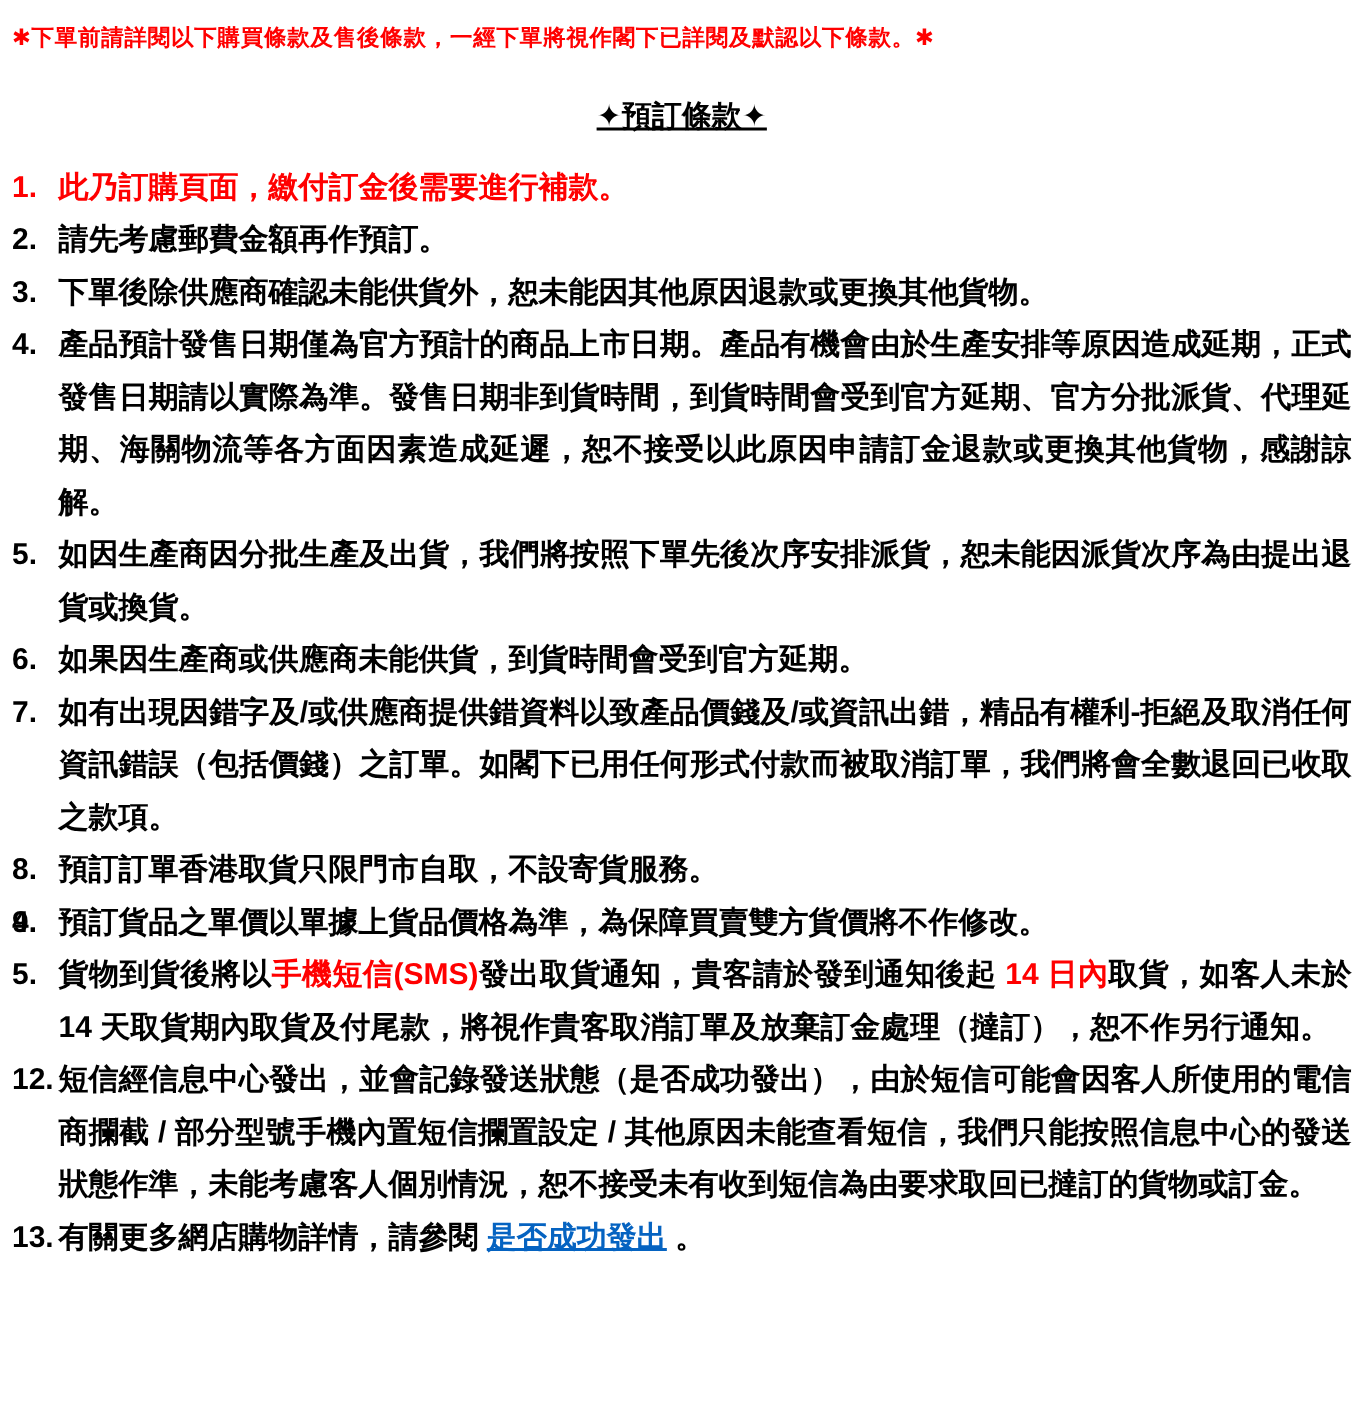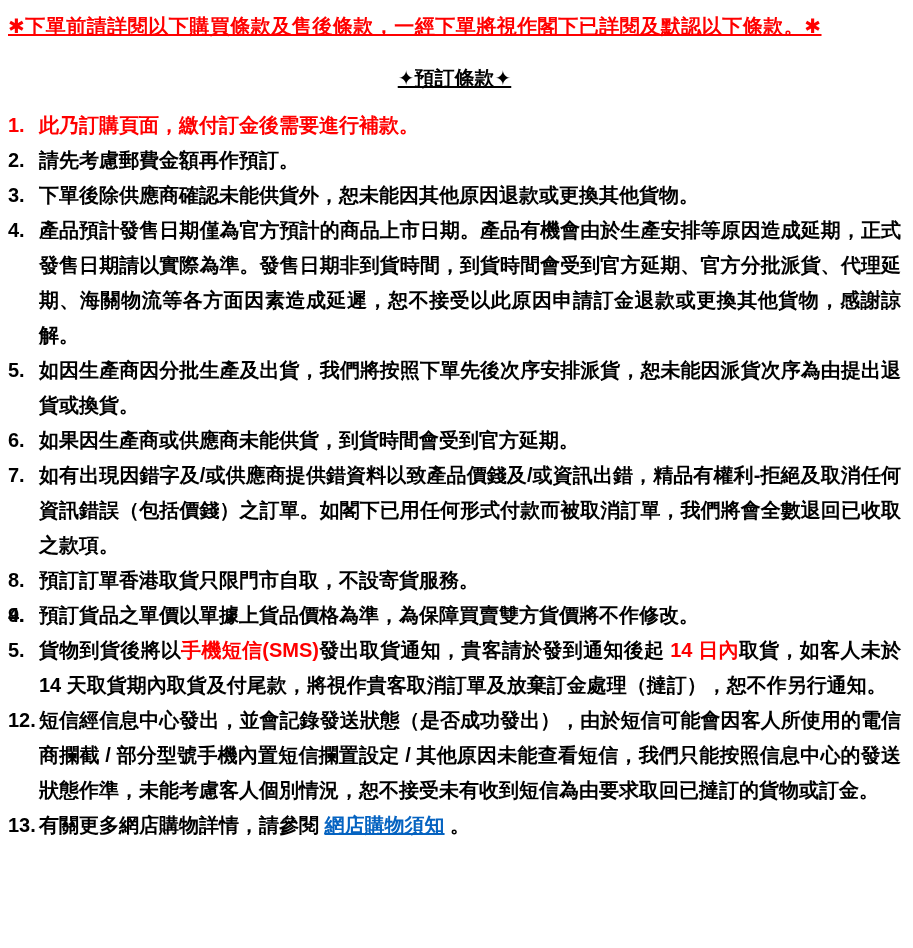--- a/index.html
+++ b/index.html
@@ -9,22 +9,21 @@
     box-sizing: border-box;
     background: var(--bg, #ffffff);
     color: var(--text, #000000);
     font-family: "Liberation Sans", "DejaVu Sans", sans-serif;
     font-weight: 700;
     padding: 10px 12px 0 8px;
     overflow: hidden;
   }
   .title {
     color: var(--red, #ff0000);
-    text-decoration: underline;
-    font-size: 20px;
+    font-size: 15px;
     line-height: 28px;
     margin: 2px 0 24px 0;
     letter-spacing: 0.5px;
   }
   .heading {
     color: var(--text, #000000);
     text-decoration: underline;
     font-size: 20px;
     line-height: 28px;
     margin: 0 0 16px 0;
@@ -68,15 +67,15 @@
       <div class="item"><span class="num">3.</span><span><span>下單後除供應商確認未能供貨外，恕未能因其他原因退款或更換其他貨物。</span></span></div>
       <div class="item"><span class="num">4.</span><span><span>產品預計發售日期僅為官方預計的商品上市日期。產品有機會由於生產安排等原因造成延期，正式發售日期請以實際為準。發售日期非到貨時間，到貨時間會受到官方延期、官方分批派貨、代理延期、海關物流等各方面因素造成延遲，恕不接受以此原因申請訂金退款或更換其他貨物，感謝諒解。</span></span></div>
       <div class="item"><span class="num">5.</span><span><span>如因生產商因分批生產及出貨，我們將按照下單先後次序安排派貨，恕未能因派貨次序為由提出退貨或換貨。</span></span></div>
       <div class="item"><span class="num">6.</span><span><span>如果因生產商或供應商未能供貨，到貨時間會受到官方延期。</span></span></div>
       <div class="item"><span class="num">7.</span><span><span>如有出現因錯字及/或供應商提供錯資料以致產品價錢及/或資訊出錯，精品有權利-拒絕及取消任何資訊錯誤（包括價錢）之訂單。如閣下已用任何形式付款而被取消訂單，我們將會全數退回已收取之款項。</span></span></div>
       <div class="item"><span class="num">8.</span><span><span>預訂訂單香港取貨只限門市自取，不設寄貨服務。</span></span></div>
       <div class="item"><span class="num">9.</span></div>
       <div class="item"><span class="num">4.</span><span><span>預訂貨品之單價以單據上貨品價格為準，為保障買賣雙方貨價將不作修改。</span></span></div>
       <div class="item"><span class="num">5.</span><span><span>貨物到貨後將以</span><span class="red-underline">手機短信(SMS)</span><span>發出取貨通知，貴客請於發到通知後起 </span><span class="red-underline">14 日內</span><span>取貨，如客人未於 14 天取貨期內取貨及付尾款，將視作貴客取消訂單及放棄訂金處理（撻訂），恕不作另行通知。</span></span></div>
       <div class="item"><span class="num">12.</span><span><span>短信經信息中心發出，並會記錄發送狀態（是否成功發出），由於短信可能會因客人所使用的電信商攔截 / 部分型號手機內置短信攔置設定 / 其他原因未能查看短信，我們只能按照信息中心的發送狀態作準，未能考慮客人個別情況，恕不接受未有收到短信為由要求取回已撻訂的貨物或訂金。</span></span></div>
-      <div class="item"><span class="num">13.</span><span><span>有關更多網店購物詳情，請參閱 </span><a class="link" href="#">網店購物須知</a><span> 。</span></span></div>
+      <div class="item"><span class="num">13.</span><span><span>有關更多網店購物詳情，請參閱 </span><a class="link" href="#">是否成功發出</a><span> 。</span></span></div>
     </div>
 </div>
 
 </body></html>

